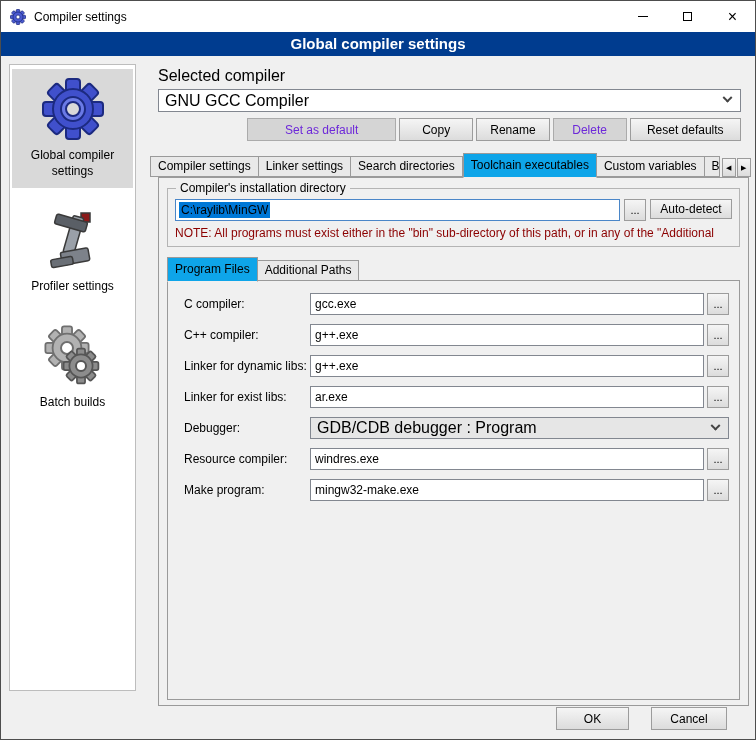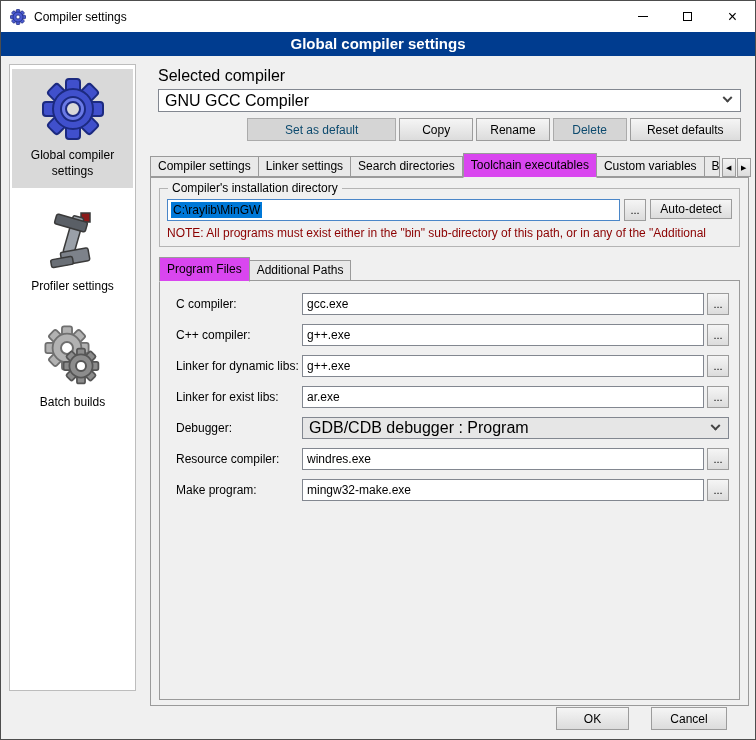--- a/index.html
+++ b/index.html
@@ -38,40 +38,40 @@
 
   .combo { height:23px; border:1px solid #828790; background:#fff; display:flex;
            align-items:center; padding:0 9px 0 6px; font-size:16px; }
   .combo .combo-text { white-space:nowrap; overflow:hidden; }
   .chev { margin-left:auto; width:7px; height:7px; border-right:2px solid #444;
           border-bottom:2px solid #444; transform:rotate(45deg) translate(-2px,-2px); flex:none; }
   .top-combo { margin:0 8px 0 12px; }
 
   .btn { height:23px; padding:0 12px; font-size:12px; color:#000;
          background:linear-gradient(#f5f5f5,#dcdcdc); border:1px solid #9c9c9c; cursor:default; }
-  .btn.disabled { background:#d5d5d5; color:#0c4a6e; border-color:#ababab; }
+  .btn.disabled { background:#d5d5d5; color:#6d28d9; border-color:#ababab; }
   .btn-row { display:flex; margin:6px 8px 0 12px; gap:3px; }
   .btn-setdefault { margin-left:89px; width:150px; }
   .btn-copy,.btn-rename,.btn-delete { width:74px; }
   .btn-reset { margin-left:auto; width:112px; }
 
   
   .tabs { display:flex; align-items:flex-end; margin:12px 0 0 4px; position:relative; z-index:2; }
   .tab { flex:0 0 auto; height:21px; line-height:19px; padding:0 7px; font-size:12px;
          background:#e9e9e9; border:1px solid #9a9a9a; border-left-width:0; white-space:nowrap; }
   .tab:first-child { border-left-width:1px; }
-  .tab.active { height:25px; line-height:23px; background:#d946ef; border-left-width:1px;
+  .tab.active { height:25px; line-height:23px; background:#0ea5e9; border-left-width:1px;
                 border-bottom:1px solid #f0f0f0; margin-bottom:-1px; font-weight:normal;text-align:center; }
   .tab.tab-last { flex:0 1 auto; min-width:0; overflow:hidden; }
   .tab-arrows { margin-left:auto; display:flex; gap:1px; padding-left:2px; flex:none; }
   .tab-arrow { width:14px; height:19px; font-size:7px; display:flex; align-items:center;
                justify-content:center; background:linear-gradient(#f5f5f5,#dcdcdc);
                border:1px solid #9c9c9c; padding:0; }
 
-  .panel { margin-left:4px; height:529px; border:1px solid #9a9a9a; background:#f0f0f0;
+  .panel { margin-left:12px; height:529px; border:1px solid #9a9a9a; background:#f0f0f0;
            position:relative; z-index:1; }
 
   
   .groupbox { position:relative; border:1px solid #b4b4b4; margin:10px 8px 0; padding:10px 7px 6px; }
   .group-title { position:absolute; top:-8px; left:8px; background:#f0f0f0; padding:0 4px; font-size:12px; }
   .path-row { display:flex; gap:4px; }
   .path-input { flex:1; height:22px; border:1px solid #4a86c8; background:#fff; display:flex;
                 align-items:center; padding:0 3px; font-size:12px; }
   .selection { background:#0078d7; color:#000000; padding:1px 2px; }
   .browse { width:22px; height:22px; font-size:11px; padding:0;

